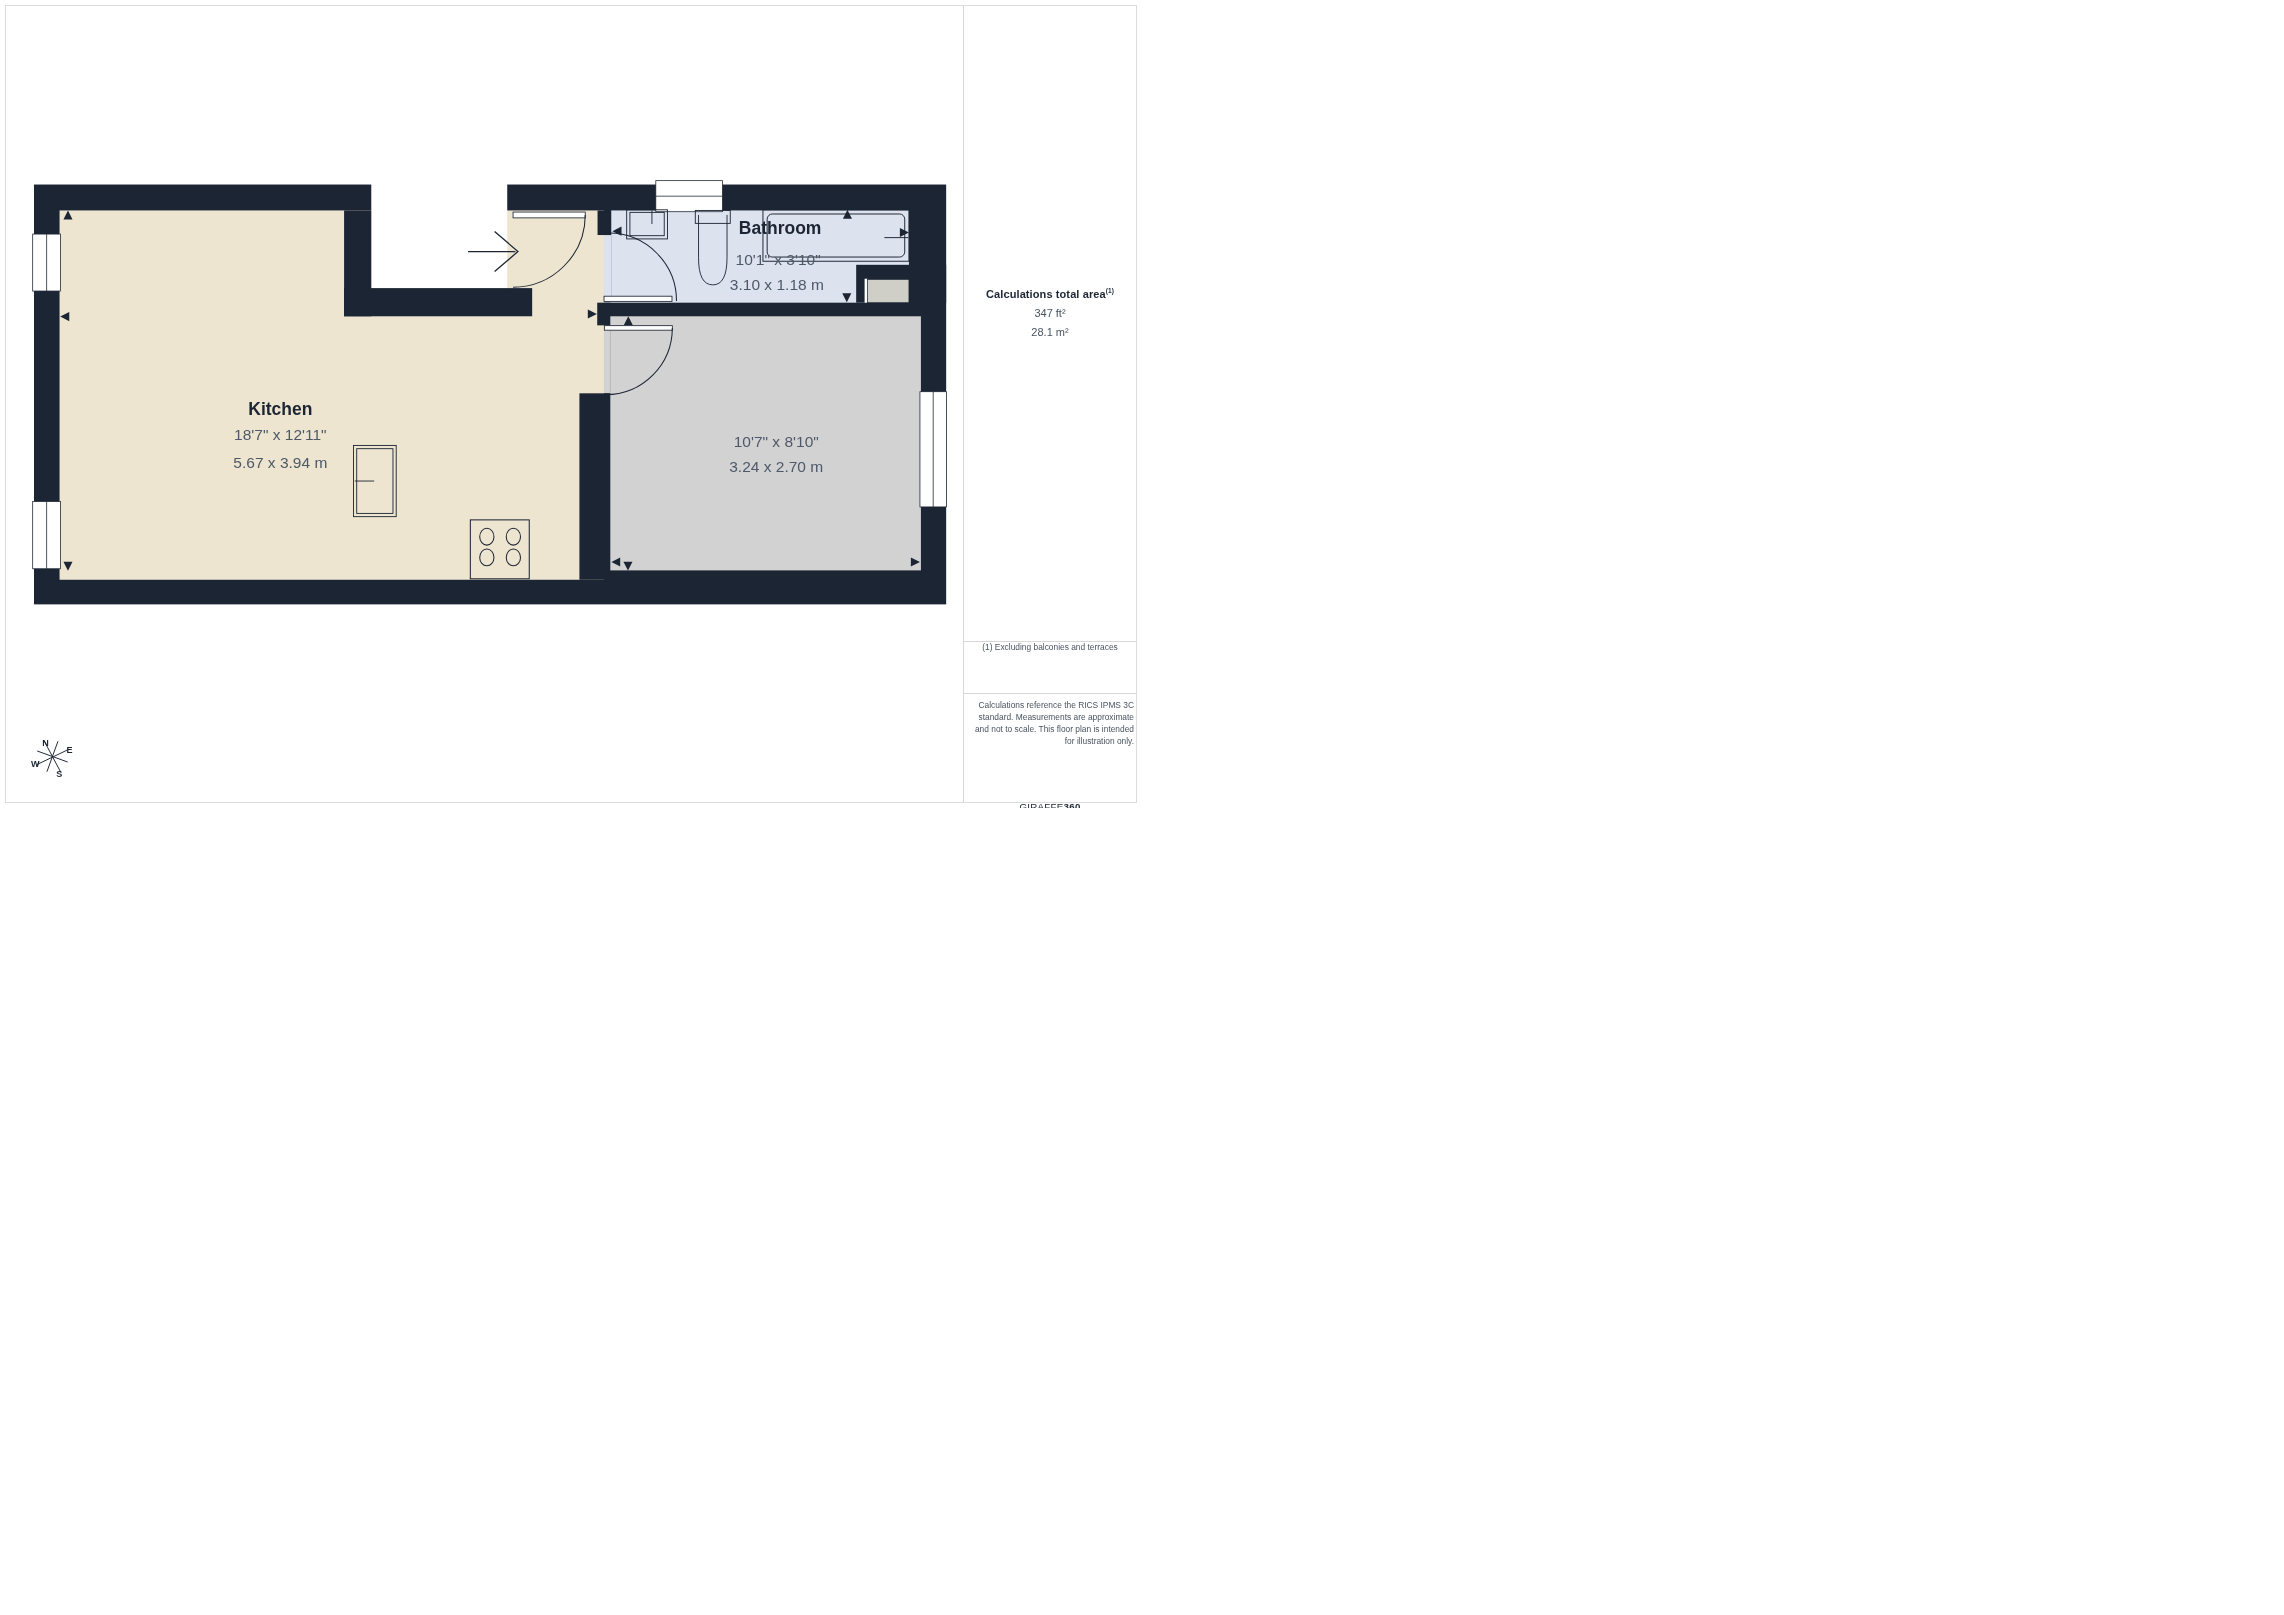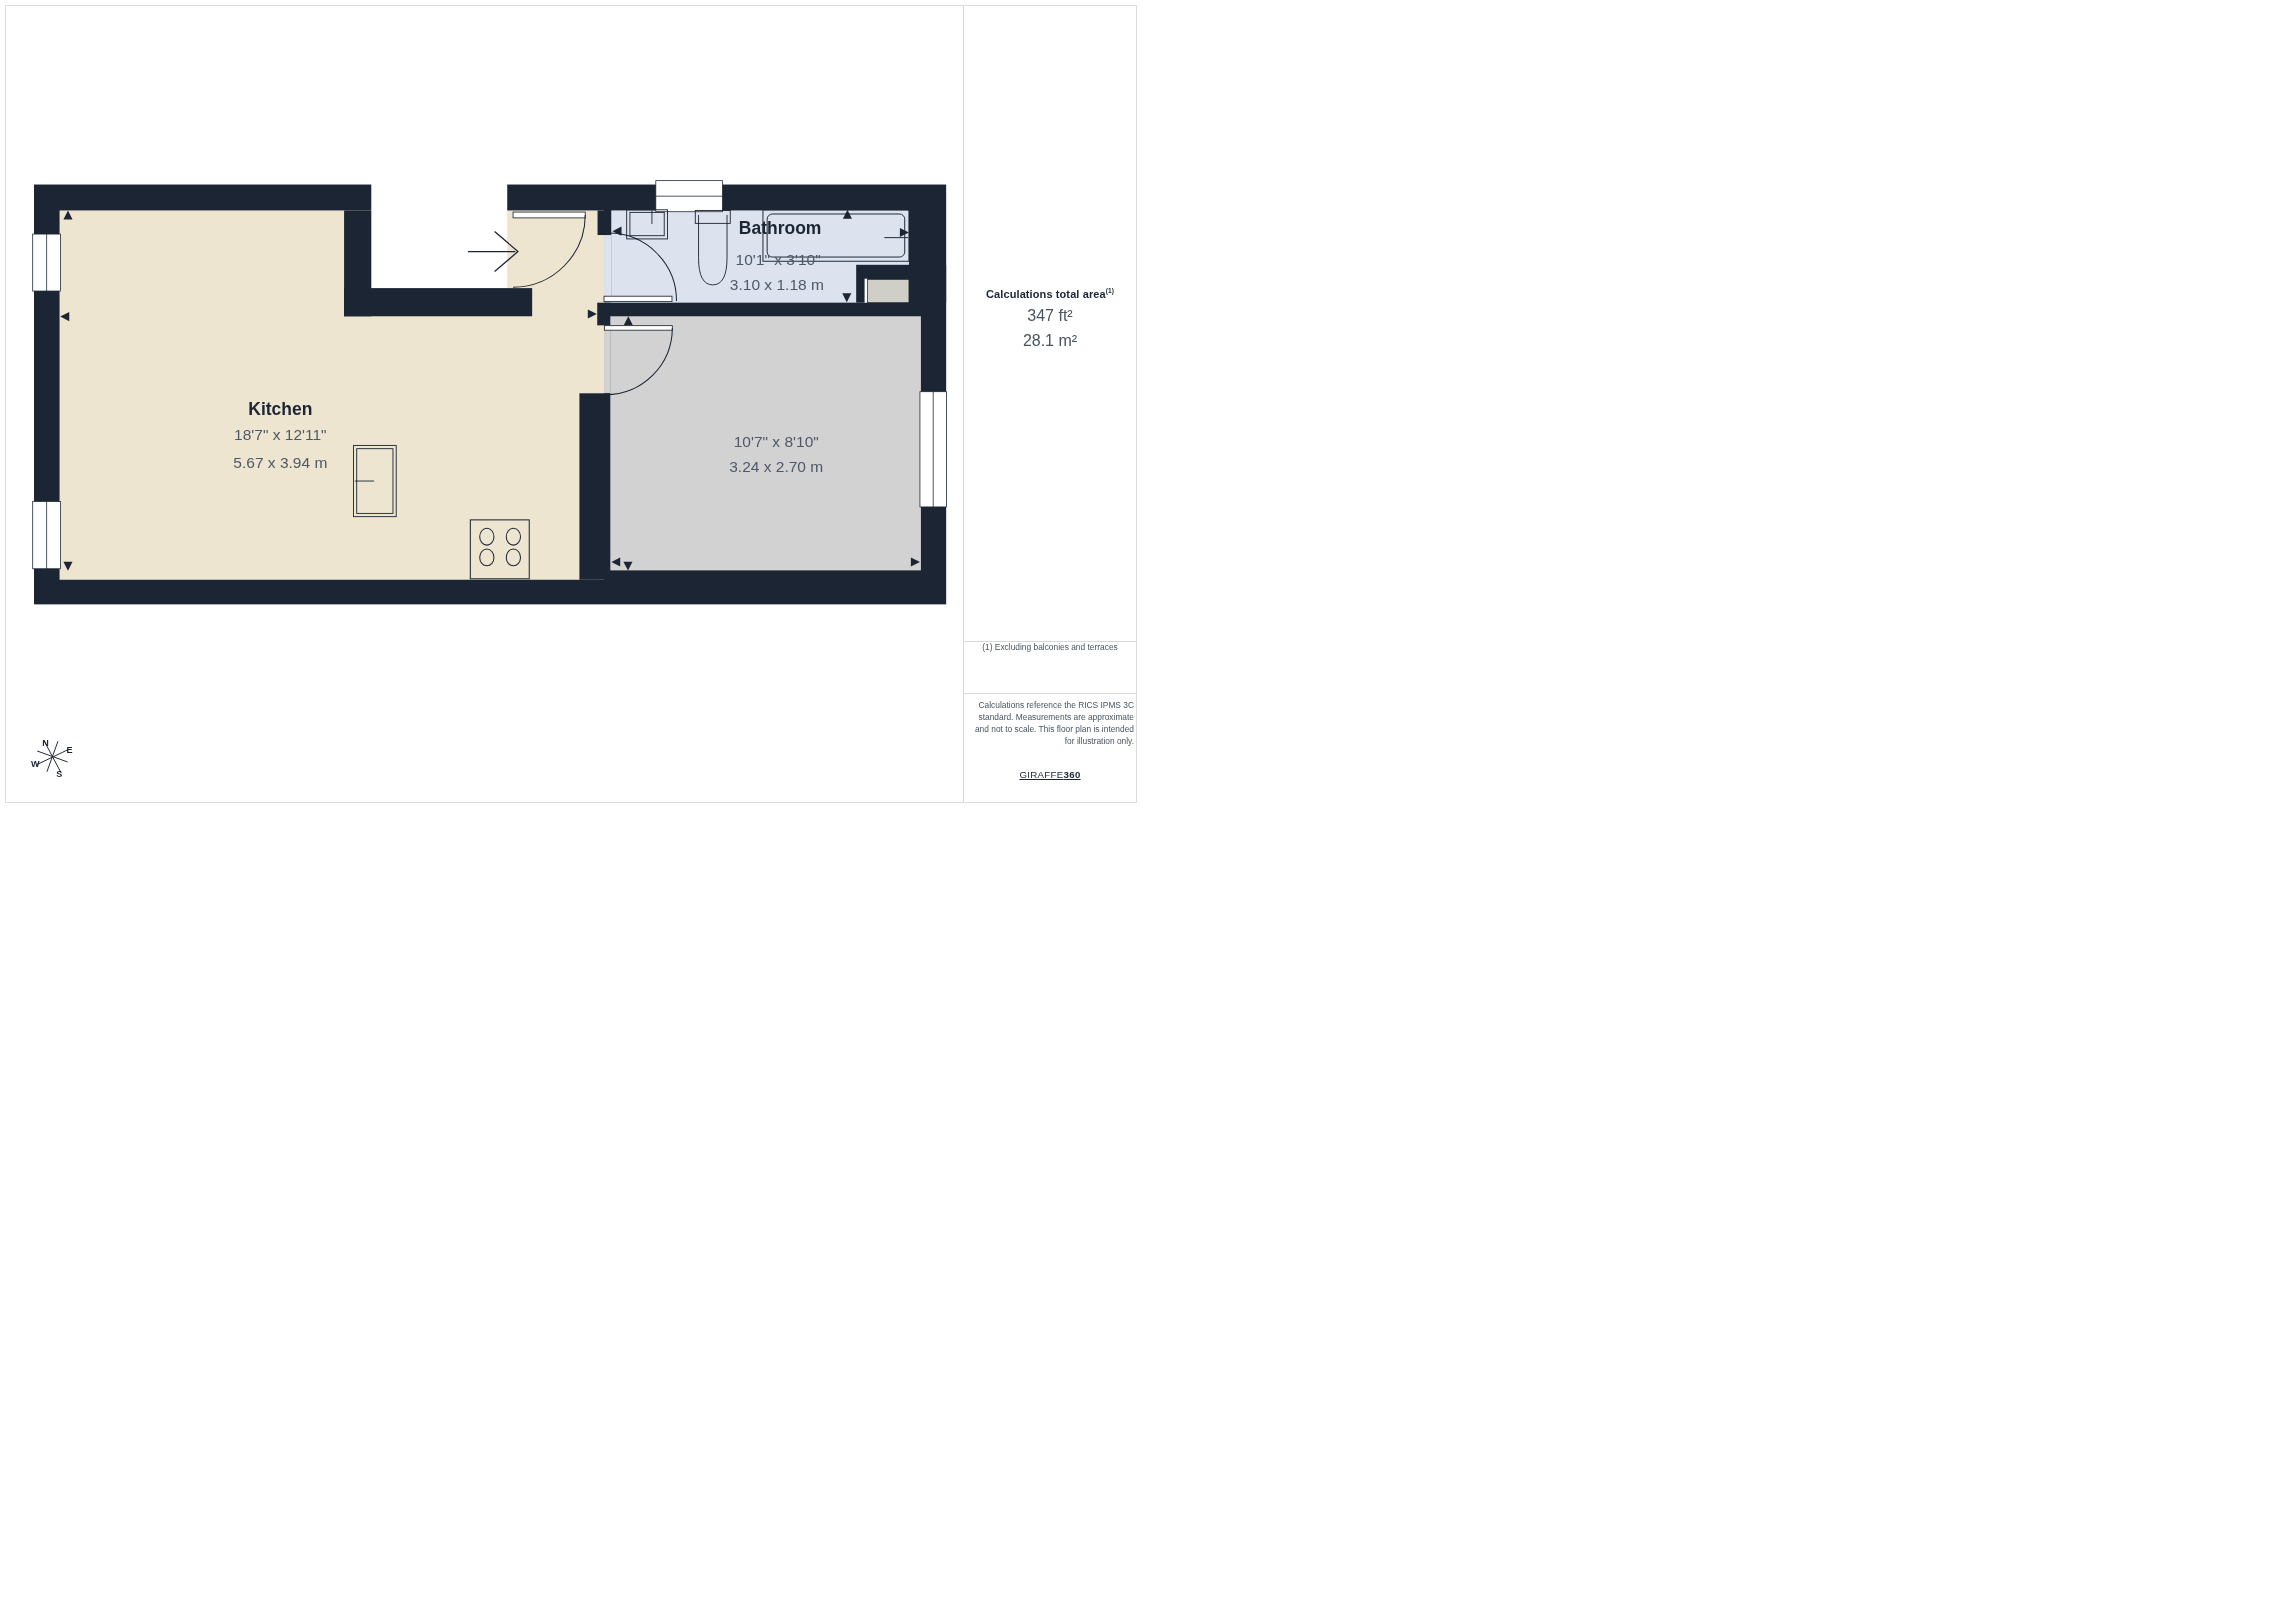--- a/index.html
+++ b/index.html
@@ -13,33 +13,33 @@
   }
   .plan-svg{position:absolute;left:0;top:0;}
   .sidebar-divider{
     position:absolute;left:963px;top:5.8px;width:0.6px;height:796px;background:#d8d8d8;
   }
   .area-block{
     position:absolute;left:964px;top:287px;width:172px;text-align:center;color:#1c2533;
   }
   .area-heading{font-size:11px;font-weight:bold;letter-spacing:0.1px;}
   .area-heading sup{font-size:6.5px;}
-  .area-val{font-size:16px;color:#49545f;margin-top:7.1px;}
+  .area-val{font-size:11px;color:#49545f;margin-top:7.1px;}
   .footnote-box{
     position:absolute;left:964px;top:641px;width:172px;height:51px;
     border-top:0.6px solid #d8d8d8;border-bottom:0.6px solid #d8d8d8;
     display:flex;justify-content:center;
     font-size:8.4px;color:#49545f;
   }
   .disclaimer{
     position:absolute;left:966px;top:699px;width:168px;text-align:right;
     font-size:8.4px;line-height:12px;color:#49545f;
   }
   .brand{
-    position:absolute;left:964px;top:769px;width:172px;text-align:center;
+    position:absolute;left:964px;top:801px;width:172px;text-align:center;
     font-size:9.7px;color:#1c2533;letter-spacing:0.3px;text-decoration:underline;
   }
   .brand .b2{font-weight:bold;}
 </style>
 </head>
 <body>
 
 <div class="page">
   <div class="page-frame"></div>
 

